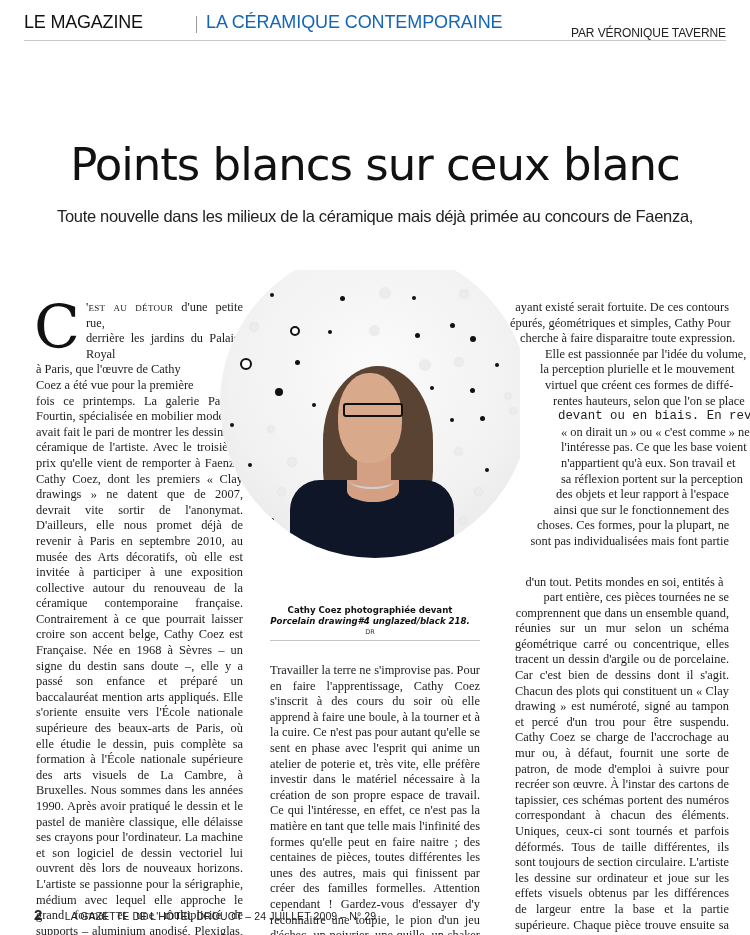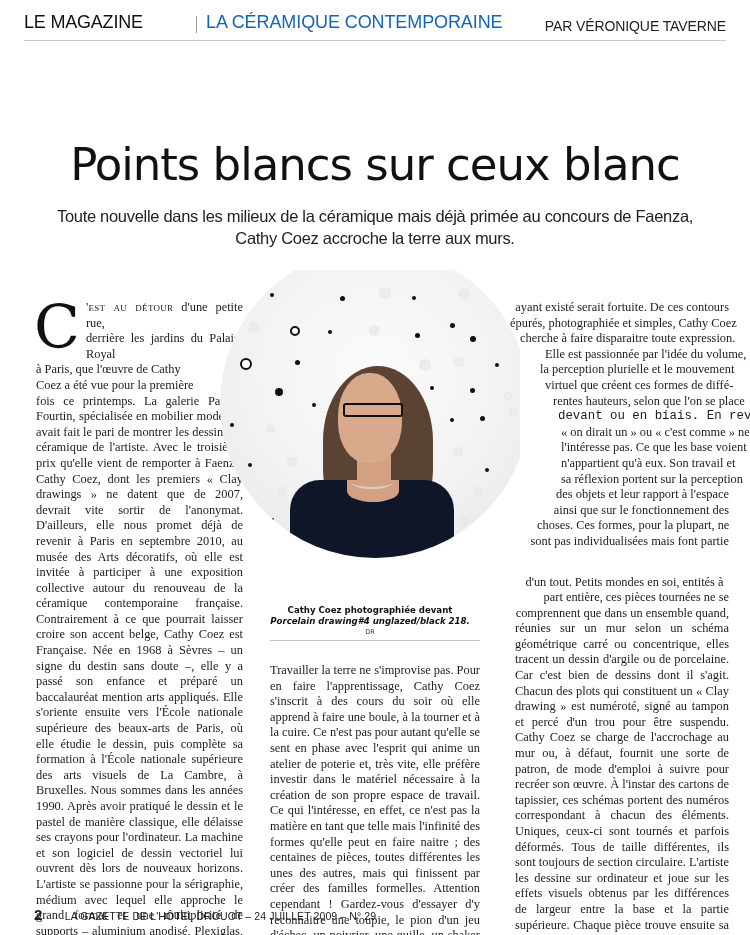--- a/index.html
+++ b/index.html
@@ -2,21 +2,21 @@
 <html><head>
 <meta charset="utf-8">
 <style>
   html, body { margin: 0; padding: 0; background: #ffffff; }
   body { width: 750px; height: 935px; position: relative; overflow: hidden; color: #1a1a1a; }
 
   .header { position: absolute; left: 24px; right: 24px; top: 10px; height: 30px; border-bottom: 1px solid #c8c8c8; }
   .hdr-section { position: absolute; left: 0; top: 2px; font-family: "Liberation Sans", sans-serif; font-size: 18px; color: #111; letter-spacing: -0.2px; }
   .hdr-sep { position: absolute; left: 172px; top: 6px; width: 1px; height: 17px; background: #9a9a9a; }
   .hdr-topic { position: absolute; left: 182px; top: 2px; font-family: "Liberation Sans", sans-serif; font-size: 18px; color: #1565b5; letter-spacing: -0.1px; }
-  .hdr-author { position: absolute; right: 0; top: 8px; font-family: "Liberation Sans", sans-serif; font-size: 14px; color: #222; letter-spacing: -0.1px; }
+  .hdr-author { position: absolute; right: 0; top: 16px; font-family: "Liberation Sans", sans-serif; font-size: 12px; color: #222; letter-spacing: -0.1px; }
 
   .title { position: absolute; left: 0; right: 0; top: 108px; text-align: center; font-family: "DejaVu Sans", sans-serif; font-size: 45px; letter-spacing: -1px; color: #111; font-weight: normal; }
   .standfirst { position: absolute; left: 30px; right: 30px; top: 205px; text-align: center; font-family: "Liberation Sans", sans-serif; font-size: 16.5px; line-height: 22px; color: #222; letter-spacing: -0.3px; }
 
   .body-text { font-family: "Liberation Serif", serif; font-size: 12.4px; line-height: 15.6px; color: #1c1c1c; text-align: justify; margin: 0; }
 
   .col1 { position: absolute; left: 36px; top: 300px; width: 207px; }
   .dropcap { float: left; font-family: "DejaVu Serif", serif; font-size: 60px; line-height: 50px; margin: 2px 6px 0 -2px; color: #111; }
   .smallcaps { font-variant: small-caps; letter-spacing: 0.3px; }
 
@@ -54,21 +54,20 @@
   <span class="hdr-section">LE MAGAZINE</span>
   <span class="hdr-sep"></span>
   <span class="hdr-topic">LA CÉRAMIQUE CONTEMPORAINE</span>
   <span class="hdr-author">PAR VÉRONIQUE TAVERNE</span>
 </div>
 
 <h1 class="title">Points blancs sur ceux blanc</h1>
 
 <div class="standfirst">
   <div>Toute nouvelle dans les milieux de la céramique mais déjà primée au concours de Faenza,</div>
-  <div>Cathy Coez accroche la terre aux murs.</div>
 </div>
 
 <div class="col1">
   <span class="dropcap">C</span>
   <p class="body-text">
     <span class="smallcaps">'est au détour</span><span> d'une petite rue,</span><br>
     <span>derrière les jardins du Palais-Royal</span><br>
     <span>à Paris, que l'œuvre de Cathy</span><br>
     <span>Coez a été vue pour la première</span>
   </p>
@@ -134,21 +133,21 @@
 </div>
 <div class="caption-rule"></div>
 
 <div class="col2">
   <p class="body-text">Travailler la terre ne s'improvise pas. Pour en faire l'apprentissage, Cathy Coez s'inscrit à des cours du soir où elle apprend à faire une boule, à la tourner et à la cuire. Ce n'est pas pour autant qu'elle se sent en phase avec l'esprit qui anime un atelier de poterie et, très vite, elle préfère investir dans le matériel nécessaire à la création de son propre espace de travail. Ce qui l'intéresse, en effet, ce n'est pas la matière en tant que telle mais l'infinité des formes qu'elle peut en faire naitre ; des centaines de pièces, toutes différentes les unes des autres, mais qui finissent par créer des familles formelles. Attention cependant ! Gardez-vous d'essayer d'y reconnaitre une toupie, le pion d'un jeu d'échec, un poivrier, une quille, un shaker ou quelque engin aérospatial… toute ressemblance avec un objet existant ou</p>
 </div>
 
 <div class="col3">
   <div id="col3-wrap">
       <div class="body-text" style="text-align: right; white-space: nowrap; margin-left: -30px;">ayant existé serait fortuite. De ces contours</div>
-      <div class="body-text" style="text-align: right; white-space: nowrap; margin-left: -5px;">épurés, photographiée et simples, Cathy Coez</div>
+      <div class="body-text" style="text-align: right; white-space: nowrap; margin-left: -5px;">épurés, géométriques et simples, Cathy Pour</div>
       <div class="body-text" style="text-align: right; white-space: nowrap; margin-left: 5px;">cherche à faire disparaitre toute expression.</div>
       <div class="body-text" style="text-align: right; white-space: nowrap; margin-left: 30px;">Elle est passionnée par l'idée du volume,</div>
       <div class="body-text" style="text-align: right; white-space: nowrap; margin-left: 25px;">la perception plurielle et le mouvement</div>
       <div class="body-text" style="text-align: right; white-space: nowrap; margin-left: 30px;">virtuel que créent ces formes de diffé-</div>
       <div class="body-text" style="text-align: right; white-space: nowrap; margin-left: 38px;">rentes hauteurs, selon que l'on se place</div>
       <div class="body-text" style="text-align: right; white-space: nowrap; margin-left: 43px; font-family: Liberation Mono, monospace;">devant ou en biais. En revanche, le</div>
       <div class="body-text" style="text-align: right; white-space: nowrap; margin-left: 46px;">« on dirait un » ou « c'est comme » ne</div>
       <div class="body-text" style="text-align: right; white-space: nowrap; margin-left: 46px;">l'intéresse pas. Ce que les base voient</div>
       <div class="body-text" style="text-align: right; white-space: nowrap; margin-left: 46px;">n'appartient qu'à eux. Son travail et</div>
       <div class="body-text" style="text-align: right; white-space: nowrap; margin-left: 46px;">sa réflexion portent sur la perception</div>

